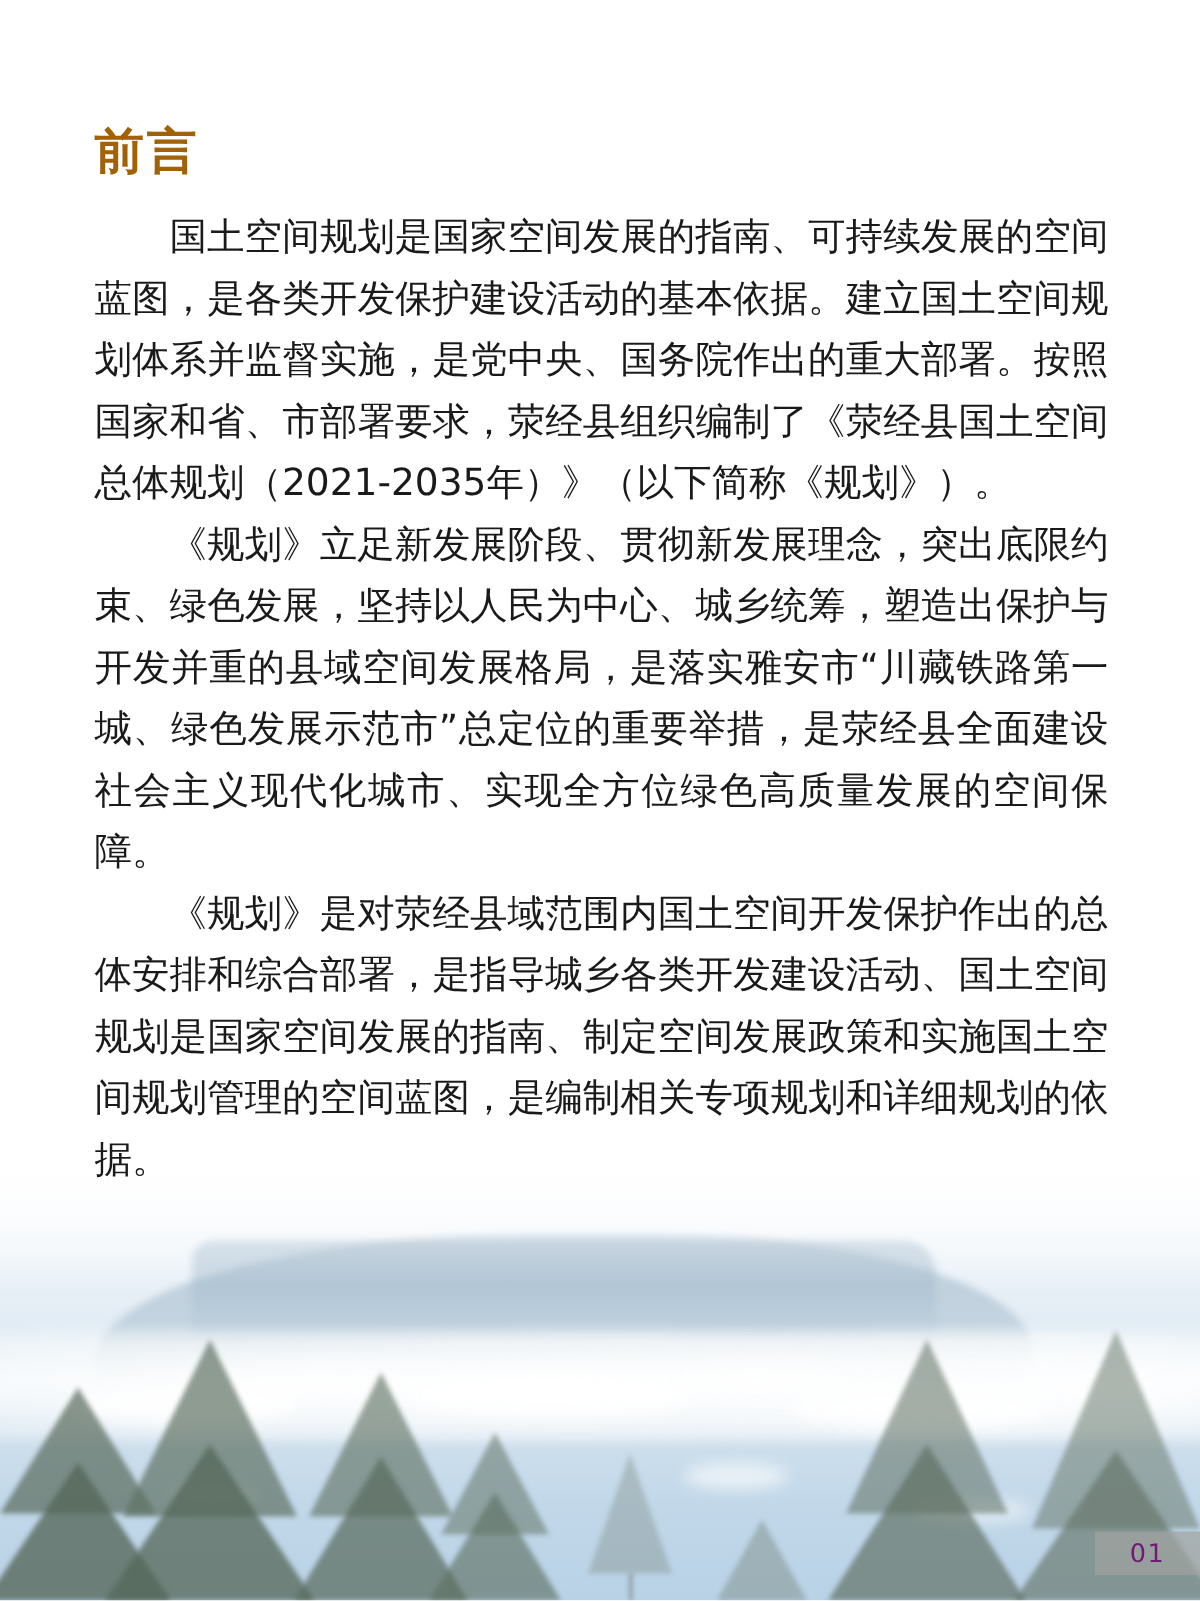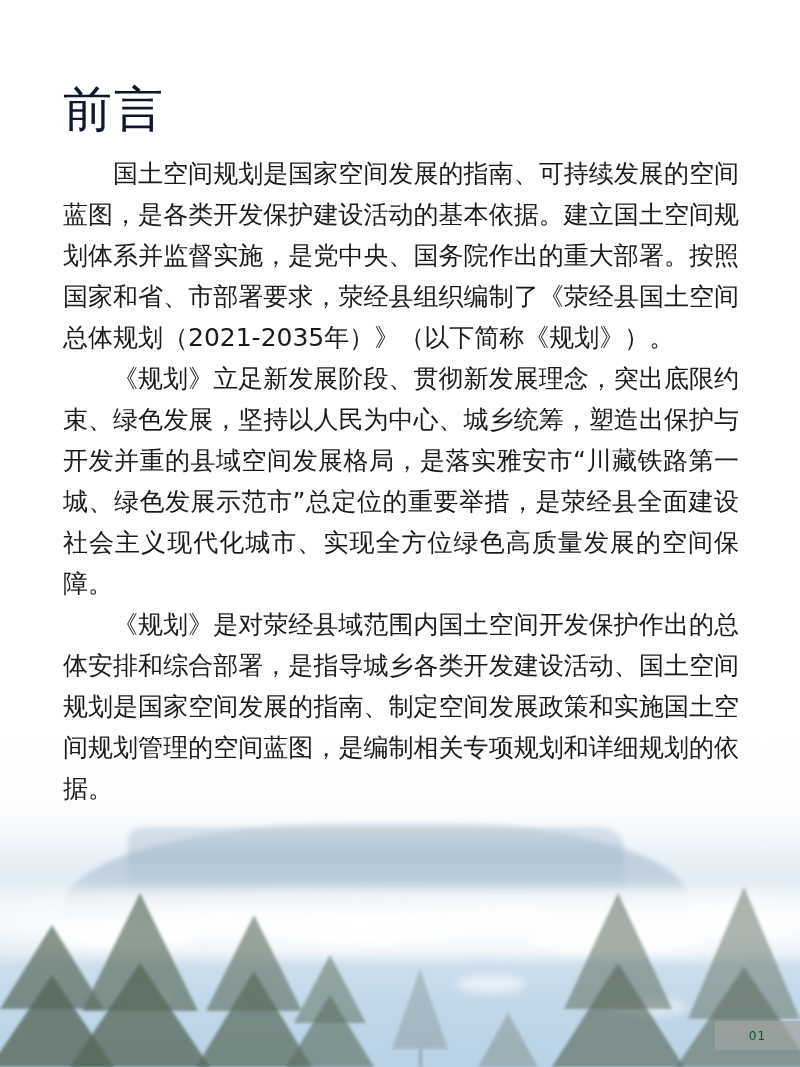--- a/index.html
+++ b/index.html
@@ -114,43 +114,43 @@
   .trunk {
     margin: 0 auto;
     filter: blur(1.4px);
   }
 
   
   .page-number {
     position: absolute;
     right: 0;
     bottom: 17px;
-    width: 85px;
+    width: 70px;
     height: 29px;
     background: rgba(160,162,160,0.72);
-    color: #14532d;
-    font-size: 12px;
+    color: #701a75;
+    font-size: 17px;
     letter-spacing: 1px;
     display: flex;
     align-items: center;
     justify-content: center;
     font-family: "DejaVu Sans", "Liberation Sans", sans-serif;
   }
 
   
   .content {
     position: absolute;
     left: 63px;
     top: 84px;
     width: 676px;
   }
   .title {
-    color: #0f172a;
-    font-size: 49px;
-    font-weight: normal;
+    color: #a16207;
+    font-size: 33px;
+    font-weight: bold;
     line-height: 1.05;
     letter-spacing: 2px;
     margin: 0 0 18px 0;
     font-family: "DejaVu Sans", "Liberation Sans", sans-serif;
   }
   .body-text {
     margin: 0;
     color: #1a1a1a;
     font-size: 25px;
     line-height: 41px;

